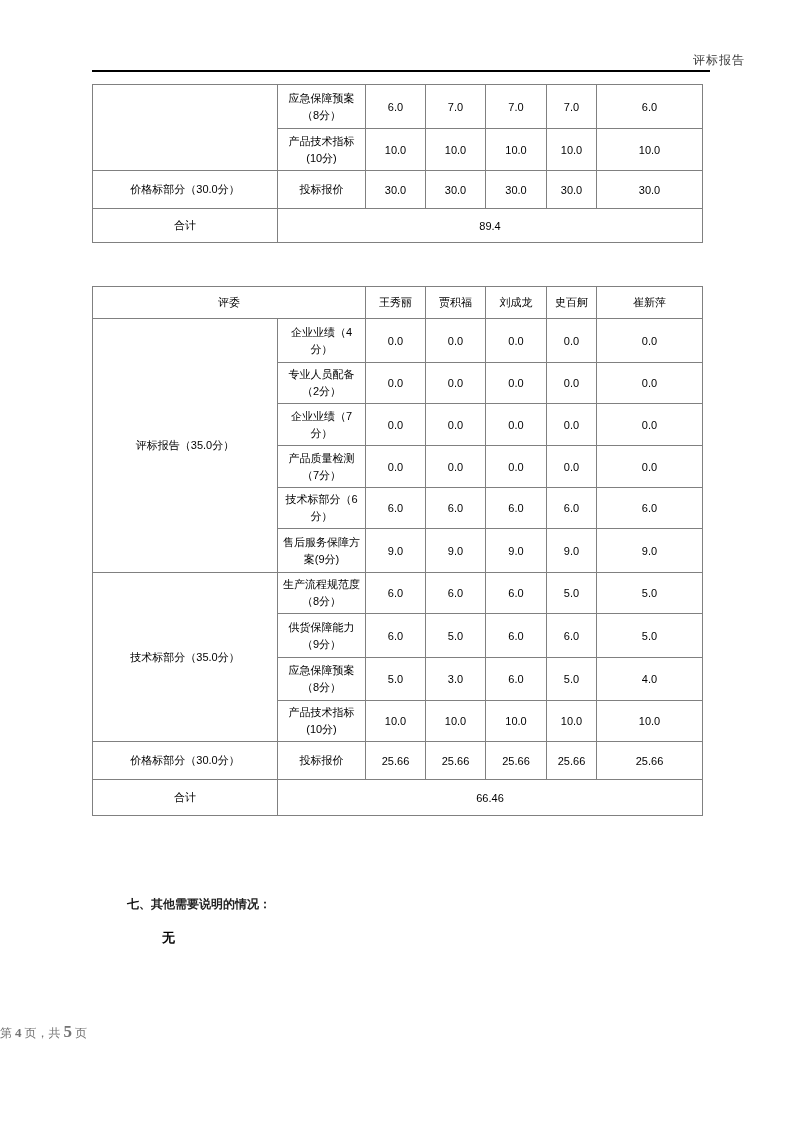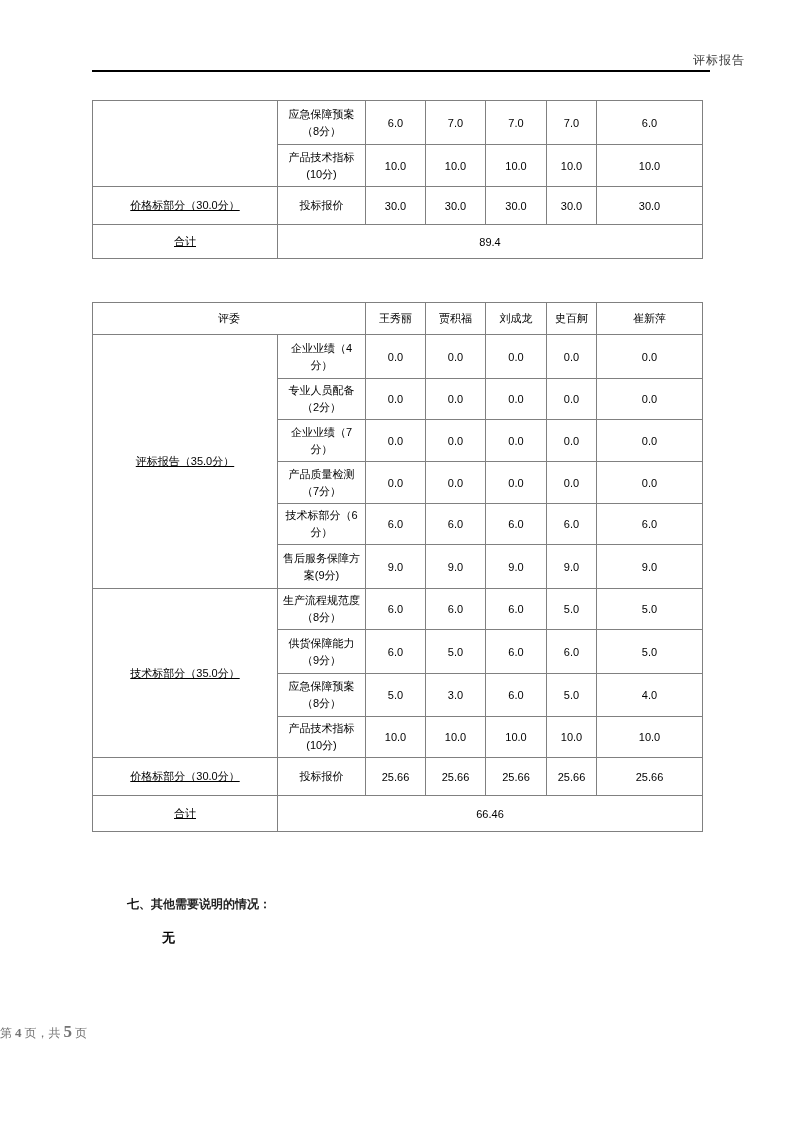--- a/index.html
+++ b/index.html
@@ -35,36 +35,35 @@
     top: 70px;
     width: 618px;
     height: 0;
     border-top: 2px solid #000000;
   }
   table.score-table {
     position: absolute;
     border-collapse: collapse;
     table-layout: fixed;
     font-size: 11px;
-    margin-top: 16px;
   }
   #table1 { left: 92px; top: 84px; }
   #table2 { left: 92px; top: 286px; }
   table.score-table td {
     border: 1px solid #808080;
     text-align: center;
     vertical-align: middle;
     padding: 1px 2px;
     overflow: hidden;
   }
   td.crit-cell {
     white-space: pre-line;
     line-height: 17px;
   }
-  td.group-cell, td.total-label-cell { line-height: 15px; text-decoration: underline; }
+  td.group-cell, td.total-label-cell { line-height: 15px; }
   .section-title {
     position: absolute;
     left: 92px;
     top: 255px;
     font-size: 15px;
     font-weight: bold;
     color: #000000;
   }
   .note-line {
     position: absolute;

